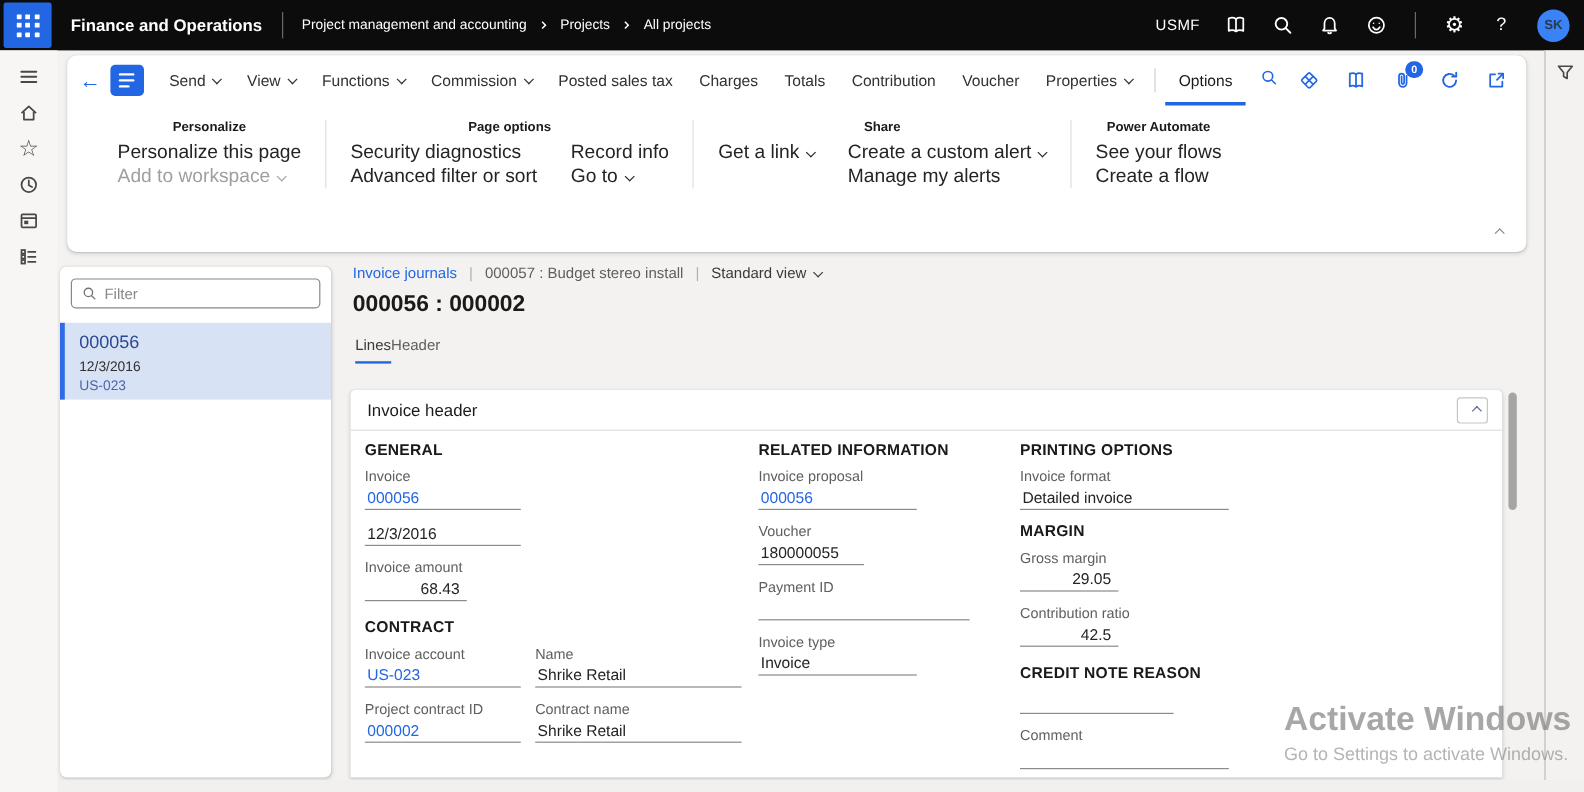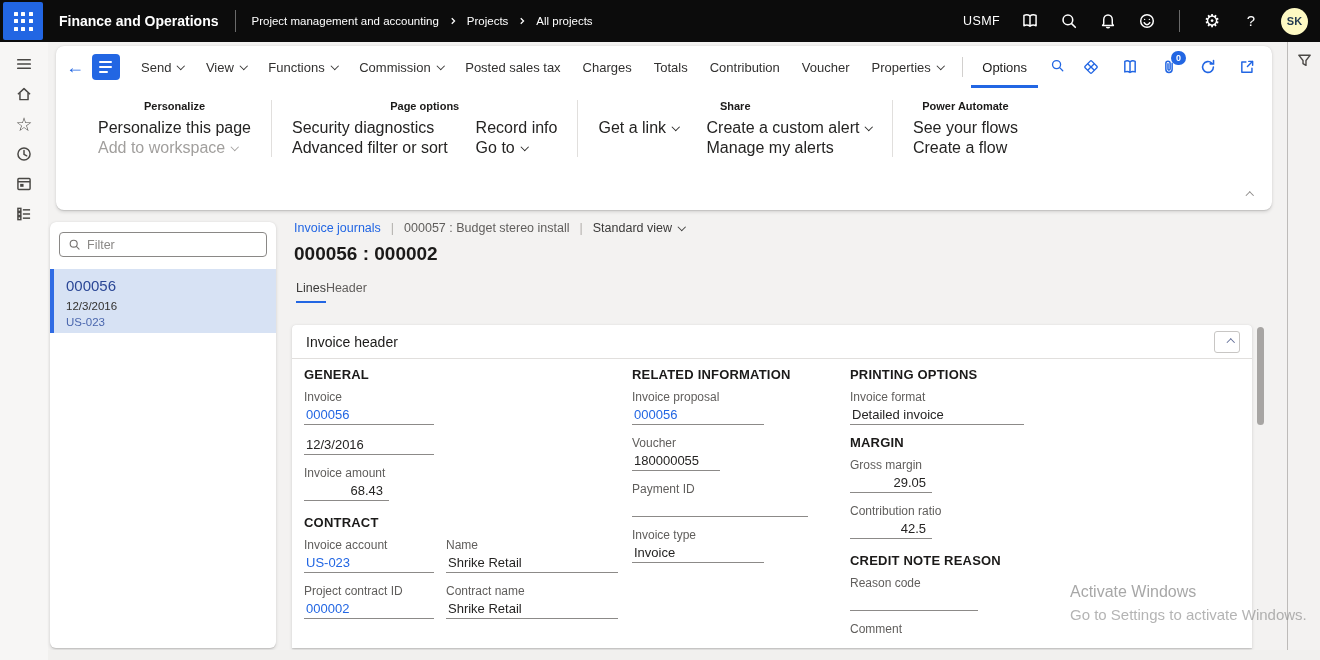--- a/index.html
+++ b/index.html
@@ -13,21 +13,21 @@
   .tb-title { font-size:14px; font-weight:700; margin-left:16px; white-space:nowrap; }
   .tb-div { width:1px; height:22px; background:#6a6a6a; margin:0 15px 0 17px; }
   .tb-crumbs { display:flex; align-items:center; gap:9px; font-size:11.5px; }
   .tb-crumbs .chevr { width:10px; height:10px; display:block; }
   .tb-right { margin-left:auto; display:flex; align-items:center; gap:21px; padding-right:12px; }
   .co { font-size:12.5px; letter-spacing:.4px; font-weight:400; }
   .tbi { width:18px; height:18px; color:#fff; display:flex; align-items:center; justify-content:center; cursor:pointer; }
   .tbi svg { width:18px; height:18px; }
   .gearch { font-size:18px; line-height:18px; }
   .helpch { font-size:15px; line-height:18px; }
-  .avatar { width:27px; height:27px; border-radius:50%; background:#fef9c3; color:#253b52; font-size:11px; font-weight:700; display:flex; align-items:center; justify-content:center; cursor:pointer; }
+  .avatar { width:27px; height:27px; border-radius:50%; background:#3b82f6; color:#253b52; font-size:11px; font-weight:700; display:flex; align-items:center; justify-content:center; cursor:pointer; }
 
   
   .leftrail { position:absolute; left:0; top:42px; bottom:0; width:48px; background:#f7f6f5; display:flex; flex-direction:column; align-items:center; padding-top:10px; gap:6px; }
   .rail-btn { width:24px; height:24px; display:flex; align-items:center; justify-content:center; color:#4a4845; cursor:pointer; }
   .rail-btn svg { width:18px; height:18px; }
   .starch { font-size:19px; line-height:19px; }
 
   
   .rightrail { position:absolute; right:0; top:42px; bottom:0; width:33px; background:#f3f2f1; border-left:1px solid #bdbbb9; display:flex; justify-content:center; padding-top:10px; }
   .rightrail svg { width:17px; height:17px; color:#4a4845; }
@@ -97,21 +97,21 @@
   .fld { margin-bottom:10px; }
   .fl { font-size:12px; color:#605e5c; height:16px; line-height:16px; white-space:nowrap; }
   .fv { font-size:13px; color:#252423; height:20px; line-height:20px; border-bottom:1px solid #8c8a88; padding:0 2px; cursor:text; white-space:nowrap; }
   .fv.link { color:#2266e3; cursor:pointer; }
   .fv.num { text-align:right; padding-right:6px; }
   .frow { display:flex; gap:12px; }
 
   
   .vscroll { position:absolute; left:1257px; top:327px; width:7px; height:98px; border-radius:4px; background:#a7a5a3; cursor:pointer; }
   .watermark { position:absolute; left:1070px; top:583px; color:#9b9b9b; }
-  .wm1 { font-size:16px; color:rgba(120,120,120,.65); }
+  .wm1 { font-size:28px; color:rgba(120,120,120,.65);font-weight:bold; }
   .wm2 { font-size:15px; margin-top:5px; color:rgba(130,130,130,.60); }
   .bottomstrip { position:absolute; left:48px; right:0; bottom:0; height:10px; background:#f1f0ee; }
 </style>
 </head>
 <body>
 
 <div class="stage">
 
   <div class="topbar">
     <div class="waffle">
@@ -489,21 +489,20 @@
         <div class="fld">
           <div class="fl">Gross margin</div>
           <div class="fv num" style="width:82px">29.05</div>
         </div>
         <div class="fld">
           <div class="fl">Contribution ratio</div>
           <div class="fv num" style="width:82px">42.5</div>
         </div>
         <div class="sec mt14">CREDIT NOTE REASON</div>
         <div class="fld">
-          <div class="fl">Reason code</div>
           <div class="fv" style="width:128px"></div>
         </div>
         <div class="fld">
           <div class="fl">Comment</div>
           <div class="fv" style="width:174px"></div>
         </div>
       </div>
 
     </div>
   </div>

